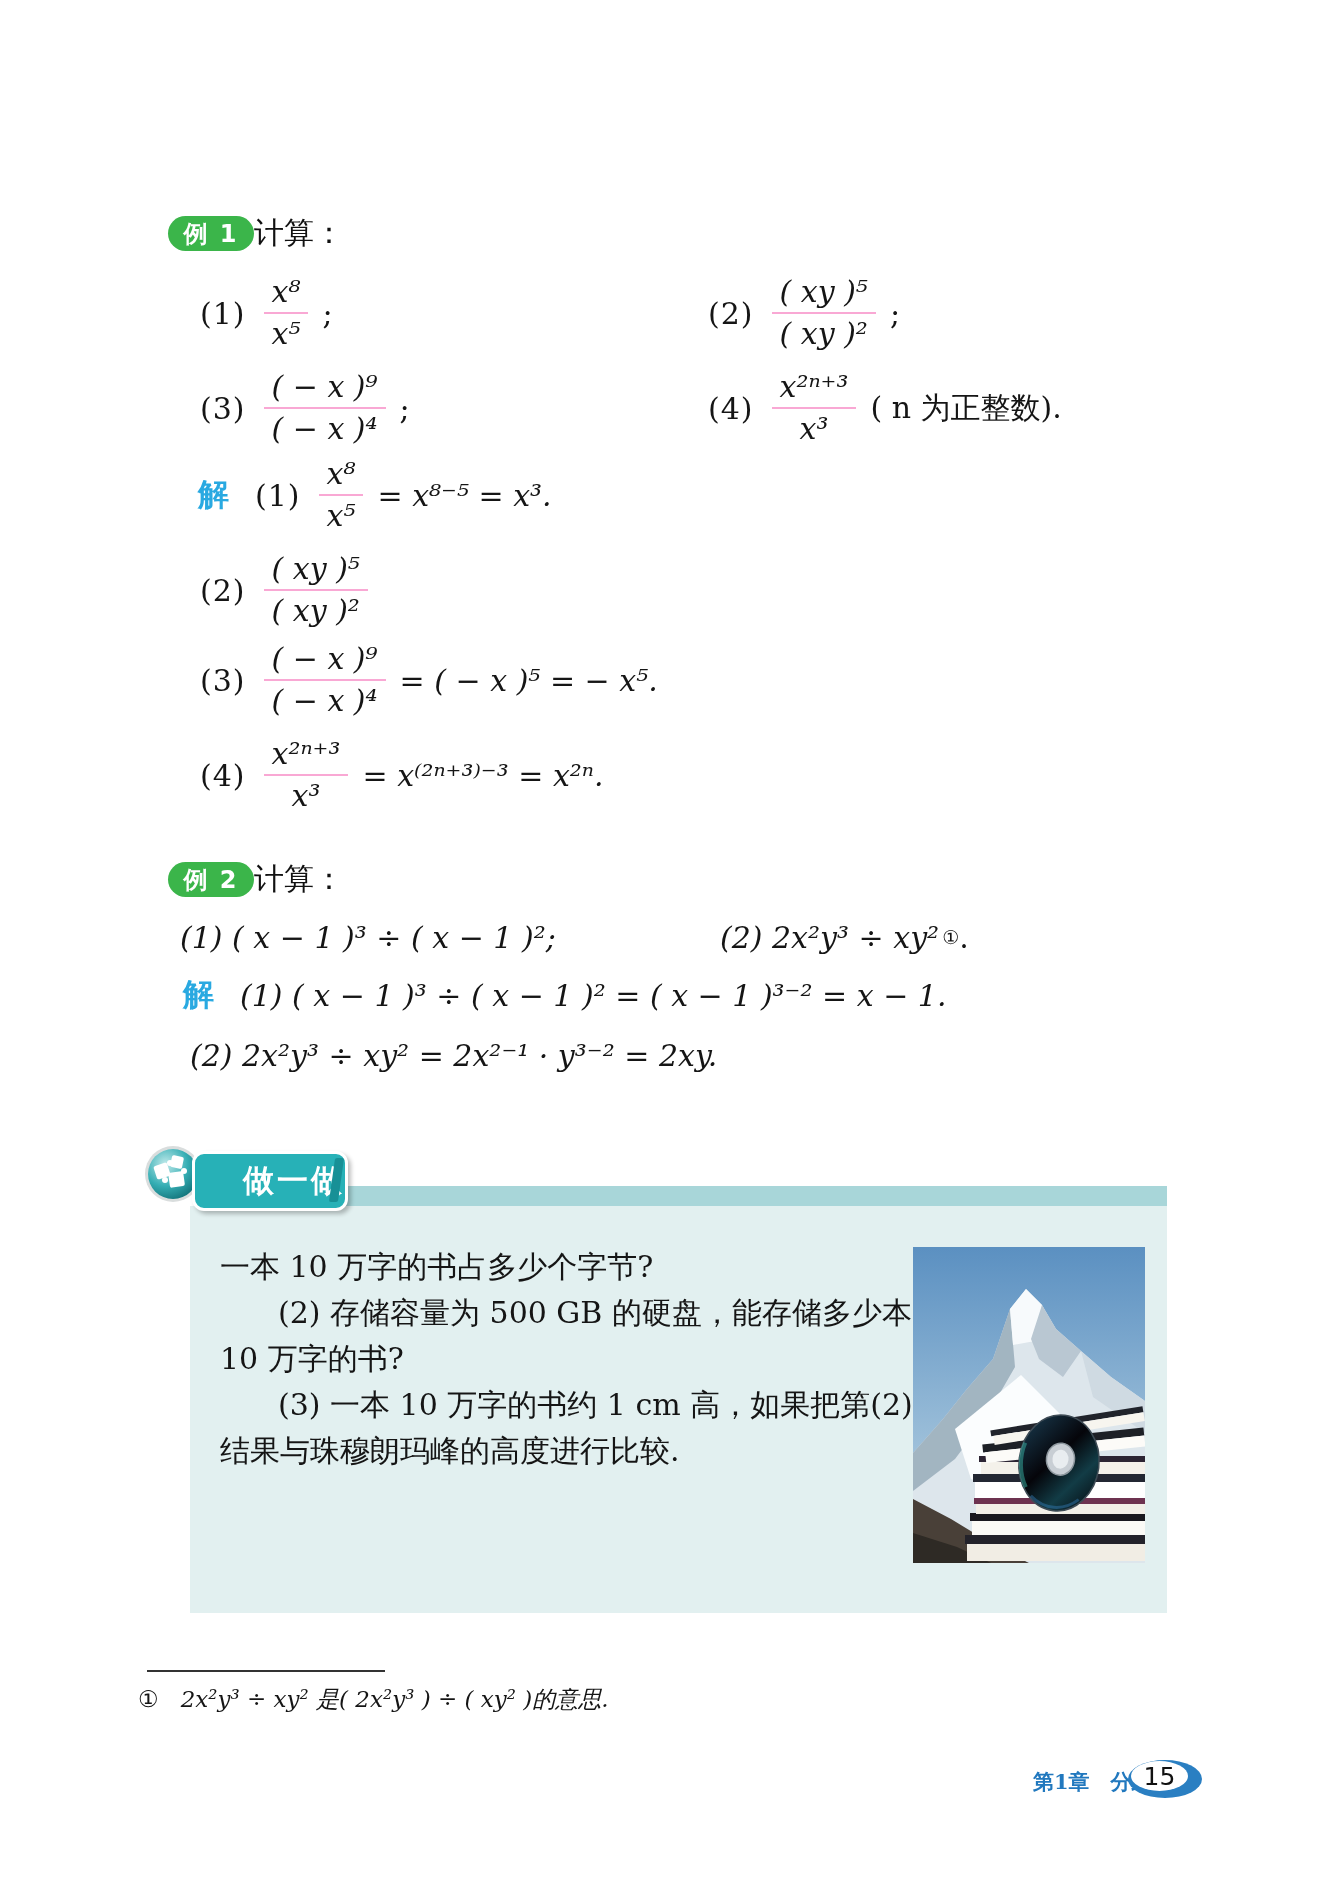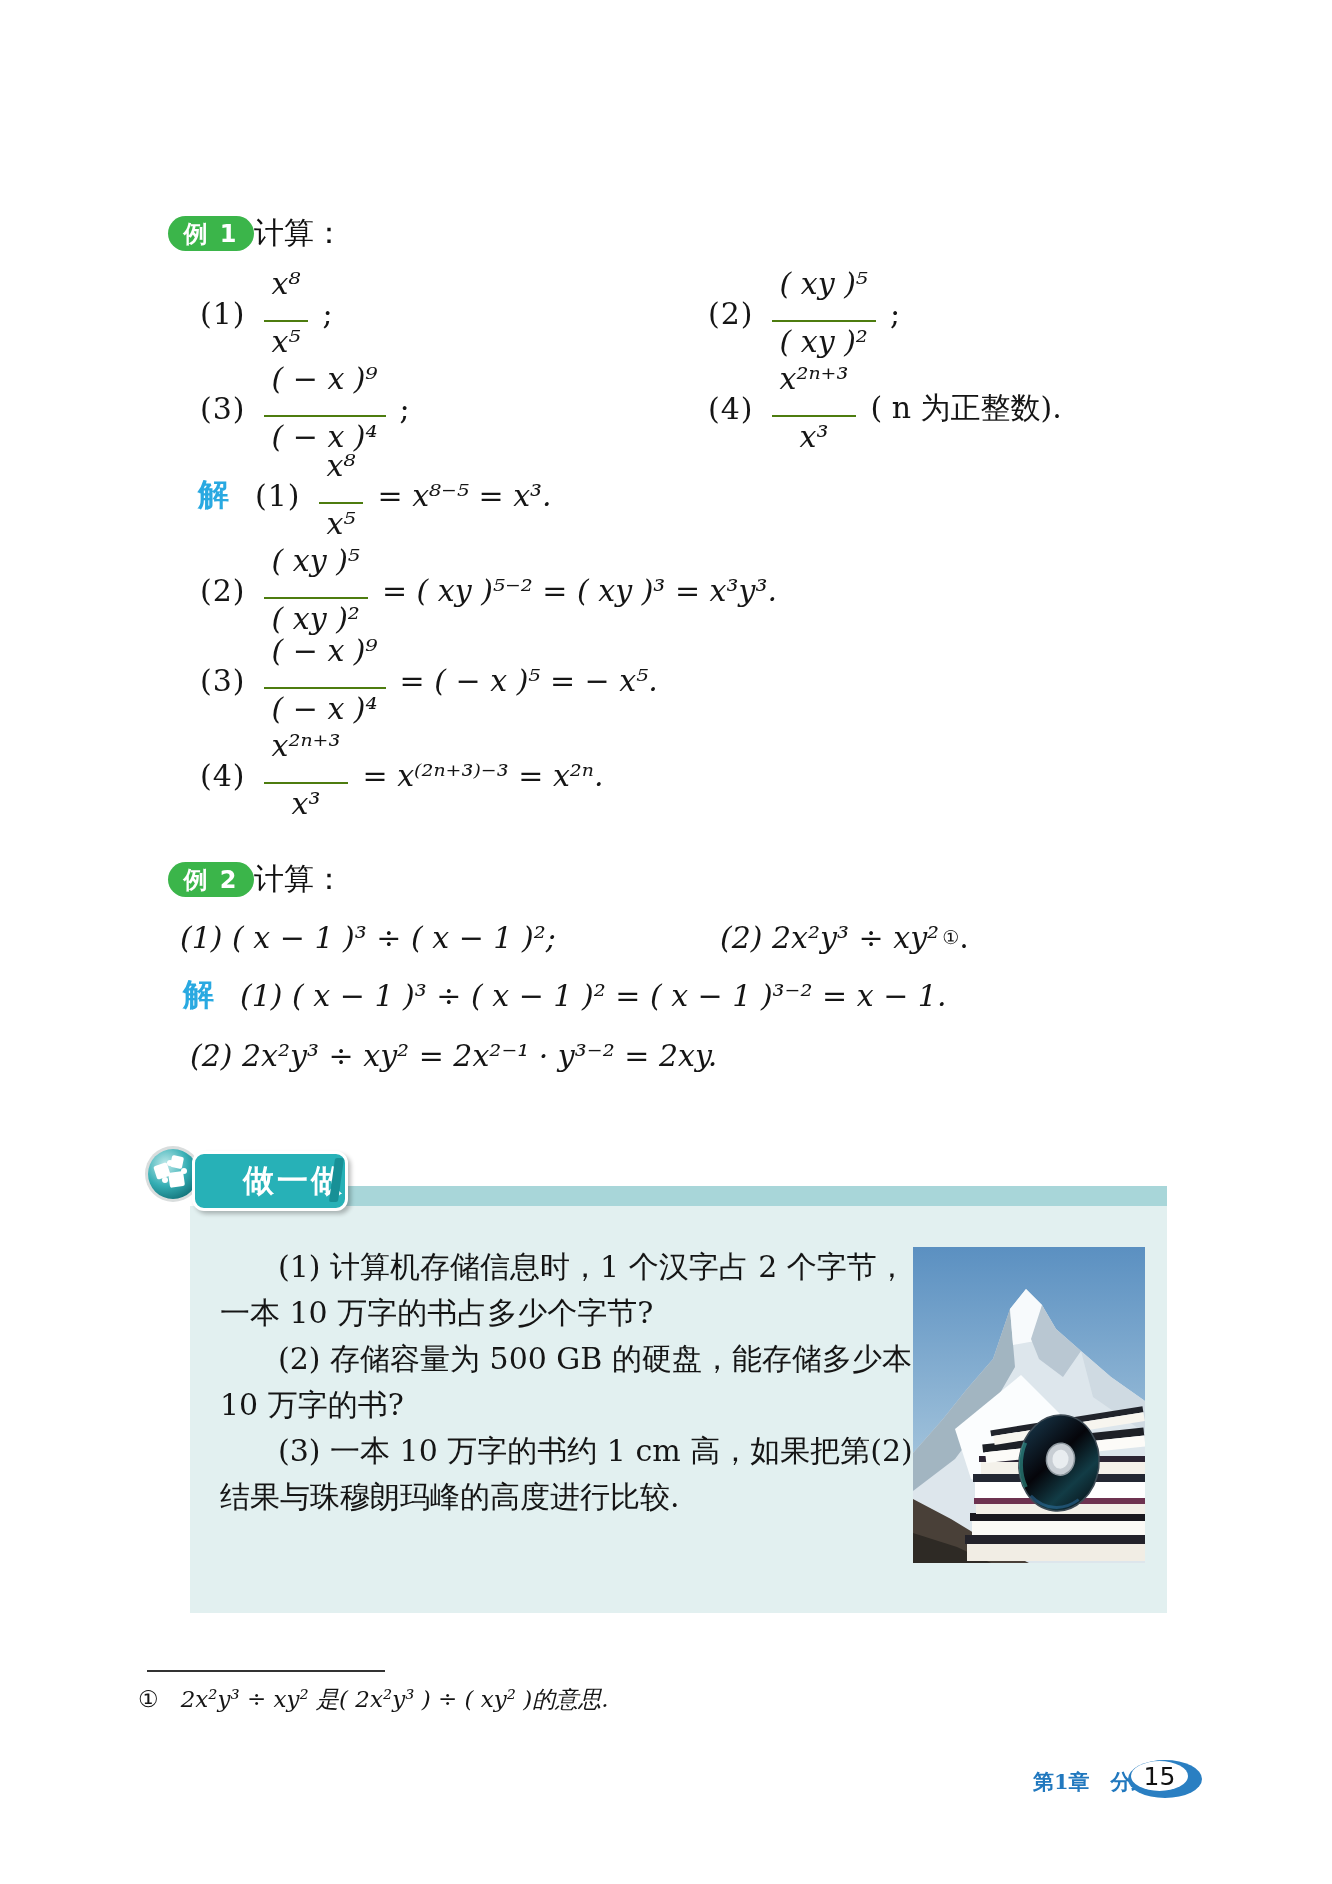--- a/index.html
+++ b/index.html
@@ -14,21 +14,21 @@
             font-size:24px;letter-spacing:2px;padding:0 6px;}
   .ex-title{font-size:30px;color:#111;}
 
   
   .frow{position:absolute;display:flex;align-items:center;height:96px;font-size:30px;}
   .lrow{position:absolute;display:flex;align-items:center;height:44px;font-size:30px;}
   .no{font-style:normal;margin-right:14px;letter-spacing:1px;}
   .m{font-style:italic;}
   .plain{font-style:normal;}
   .frac{display:inline-flex;flex-direction:column;align-items:center;line-height:1.12;margin:0 4px;}
-  .frac .num{display:block;padding:0 8px 19px;border-bottom:2px solid #4d7c0f;}
+  .frac .num{display:block;padding:0 8px 3px;border-bottom:2px solid #f9a8d4;}
   .frac .den{display:block;padding-top:3px;}
   .tail{margin-left:10px;}
   .jie{color:#29a9e1;font-family:"DejaVu Sans","Liberation Sans",sans-serif;
        font-weight:bold;font-size:31px;font-style:normal;margin-right:26px;}
   .supnote{font-size:19px;vertical-align:super;font-style:normal;margin-left:3px;}
 
   
   .dodo-band{position:absolute;left:334px;top:1186px;width:833px;height:20px;background:#a8d6d9;}
   .dodo-box{position:absolute;left:190px;top:1206px;width:977px;height:407px;background:#e2f0f0;}
   .dodo-ribbon{position:absolute;left:192px;top:1151px;width:150px;height:54px;background:#27b1b7;
@@ -106,21 +106,20 @@
         <span class="den m">x⁵</span>
       </span>
     <span class="m tail">= x⁸⁻⁵ = x³.</span>
   </div>
   <div class="frow" style="left:200px;top:542px;">
     <span class="no">(2)</span>
     <span class="frac">
         <span class="num m">( xy )⁵</span>
         <span class="den m">( xy )²</span>
       </span>
-    <span class="m tail">= ( xy )⁵⁻² = ( xy )³ = x³y³.</span>
   </div>
   <div class="frow" style="left:200px;top:632px;">
     <span class="no">(3)</span>
     <span class="frac">
         <span class="num m">( − x )⁹</span>
         <span class="den m">( − x )⁴</span>
       </span>
     <span class="m tail">= ( − x )⁵ = − x⁵.</span>
   </div>
   <div class="frow" style="left:200px;top:727px;">
@@ -175,21 +174,20 @@
       <circle cx="41" cy="27" r="3"></circle>
       <circle cx="22" cy="36" r="3"></circle>
     </g>
   </svg>
 
   <div class="dodo-ribbon">
     <span class="dodo-label">做一做</span>
   </div>
 
   <div class="dodo-text">
-    <div class="dodo-line indent">(1) 计算机存储信息时，1 个汉字占 2 个字节，</div>
     <div class="dodo-line">一本 10 万字的书占多少个字节?</div>
     <div class="dodo-line indent">(2) 存储容量为 500 GB 的硬盘，能存储多少本</div>
     <div class="dodo-line">10 万字的书?</div>
     <div class="dodo-line indent">(3) 一本 10 万字的书约 1 cm 高，如果把第(2)</div>
     <div class="dodo-line">结果与珠穆朗玛峰的高度进行比较.</div>
   </div>
 
   <svg class="photo" viewBox="0 0 232 316">
     <defs>
       <linearGradient id="sky" x1="0" y1="0" x2="0" y2="1">

